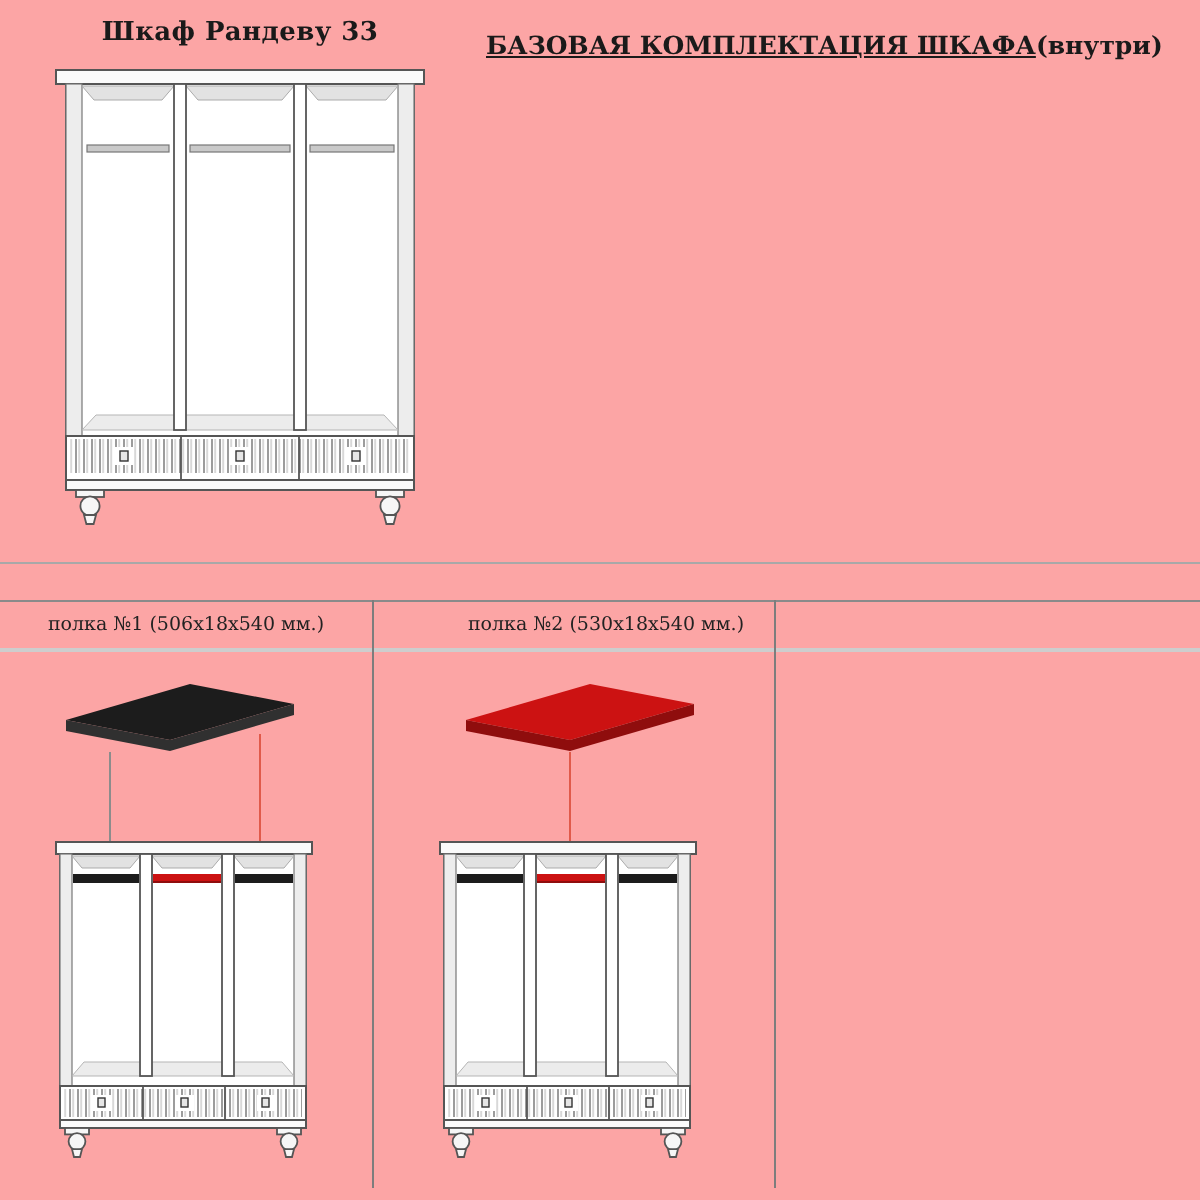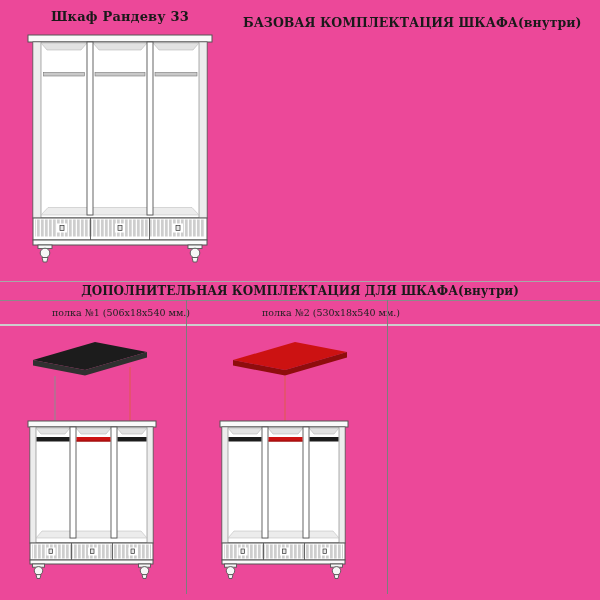--- a/index.html
+++ b/index.html
@@ -1,28 +1,28 @@
 <!DOCTYPE html>
 <html style="--shelf-black: #1c1c1c; --shelf-black-edge: #303030; --shelf-red: #cc1212; --shelf-red-edge: #8f0d0d; --leader-gray: #8c8c8c; --leader-red: #e05a4a;"><head>
 <meta charset="utf-8">
 <style>
   html,body{margin:0;padding:0;background:#fff;}
-  .page{position:relative;width:600px;height:600px;background:#ec4899;overflow:hidden;
+  .page{position:relative;width:600px;height:600px;background:#fca5a5;overflow:hidden;
         font-family:"DejaVu Serif", serif;color:#1a1a1a;}
 
   
   .model-title{position:absolute;left:25px;top:9px;width:190px;text-align:center;
                font-weight:bold;font-size:13px;letter-spacing:.2px;}
   .basic-header{position:absolute;left:243px;top:15px;font-size:12.5px;white-space:nowrap;}
-  .basic-header .b, .add-header .b{font-weight:bold;}
+  .basic-header .b, .add-header .b{font-weight:bold;text-decoration:underline;}
   .basic-header .s, .add-header .s{font-weight:bold;}
   .add-header{position:absolute;left:0;top:284px;width:600px;text-align:center;
               font-size:12px;white-space:nowrap;}
   .cell-label{position:absolute;top:301px;height:23px;display:flex;align-items:center;
-              justify-content:center;font-size:9.5px;color:#222;padding-left:28px;}
+              justify-content:center;font-size:9.5px;color:#222;}
   .cell-1{left:0;width:186px;}
   .cell-2{left:203px;width:200px;}
   .cell-3{left:388px;width:212px;}
 
   
   .hr{position:absolute;left:0;width:600px;height:0;border-top:1px solid #9a9a9a;}
   .hr1{top:281px;border-top-color:#a8a8a8;}
   .hr2{top:300px;border-top-color:#8a8a8a;}
   .hr3{top:324px;border-top:2px solid #cdcdcd;}
   .vr{position:absolute;top:300px;height:294px;width:0;border-left:1px solid #7d7d7d;}
@@ -94,21 +94,20 @@
       <polygon class="foot" points="17,230.5 23,230.5 21.8,235 18.2,235"></polygon>
     </g>
     <g>
       <rect class="foot" x="163" y="218" width="14" height="3.5"></rect>
       <circle class="foot" cx="170" cy="226" r="4.8"></circle>
       <polygon class="foot" points="167,230.5 173,230.5 171.8,235 168.2,235"></polygon>
     </g>
   </svg>
 
   <div class="hr hr1"></div>
-  <div class="add-header"><span class="b">ДОПОЛНИТЕЛЬНАЯ КОМПЛЕКТАЦИЯ ДЛЯ ШКАФА</span><span class="s">(внутри)</span></div>
   <div class="hr hr2"></div>
   <div class="cell-label cell-1">полка №1 (506х18х540 мм.)</div>
   <div class="cell-label cell-2">полка №2 (530х18х540 мм.)</div>
   <div class="cell-label cell-3"></div>
   <div class="hr hr3"></div>
   <div class="vr vr1"></div>
   <div class="vr vr2"></div>
 
   <svg style="left:18px;top:330px;" width="165" height="252" viewBox="0 0 165 252">
     <g>

